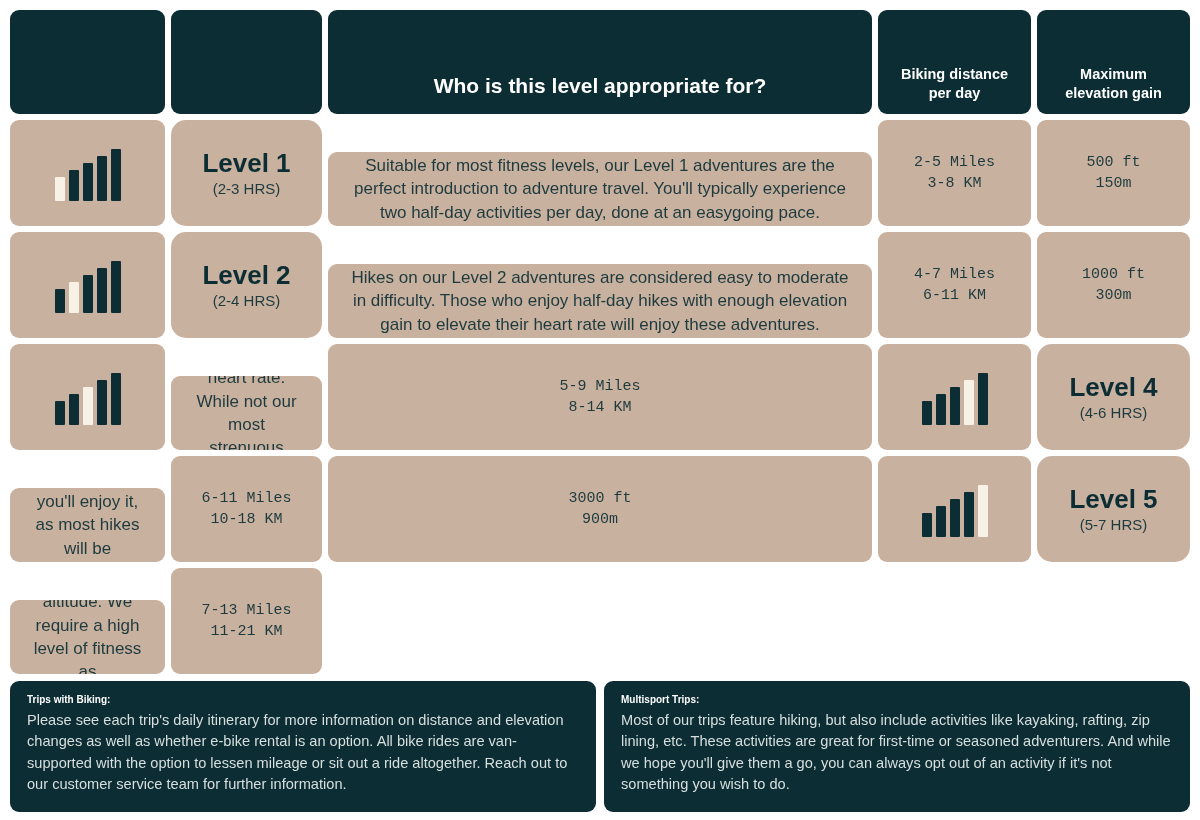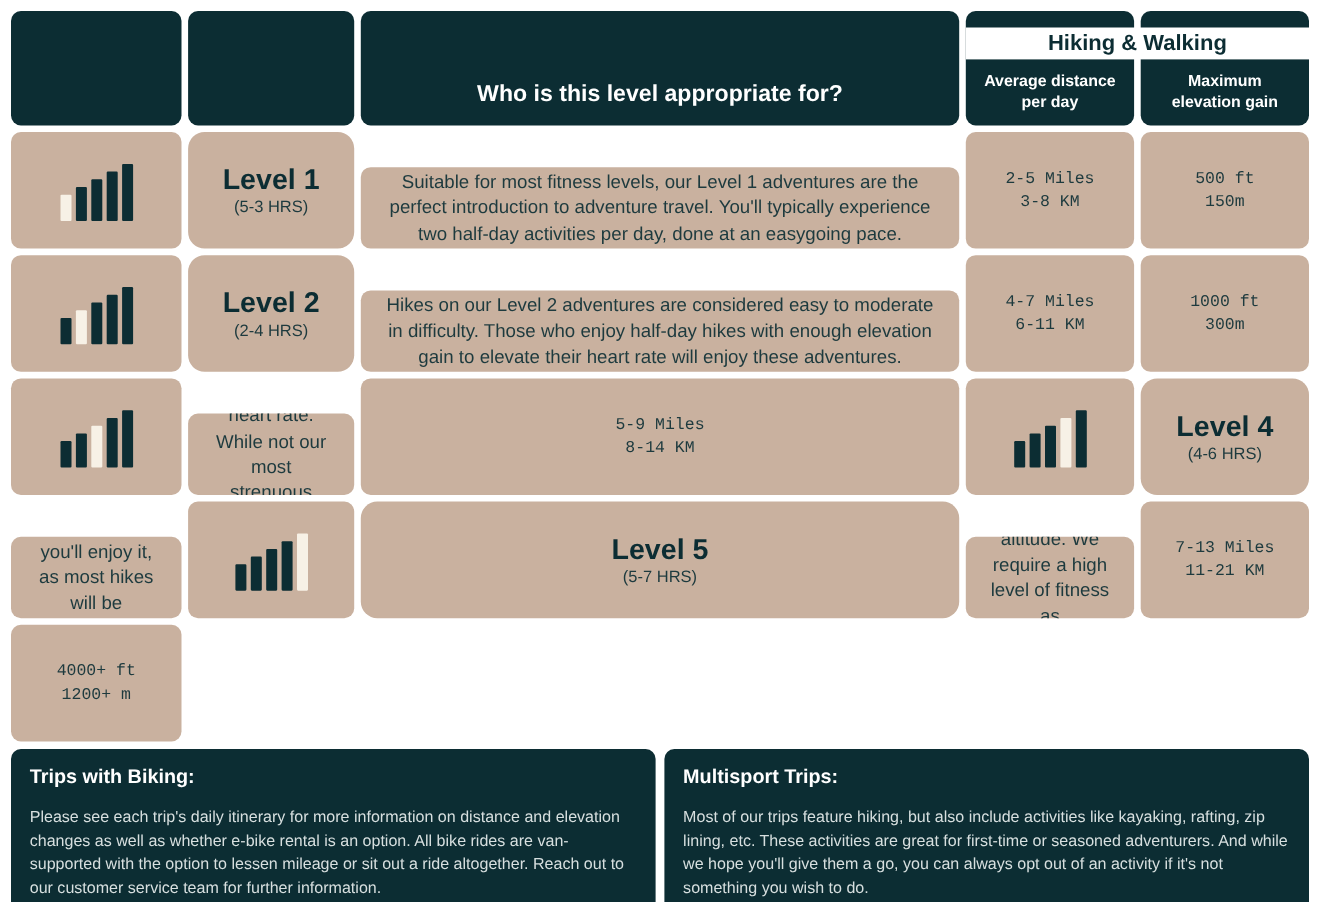--- a/index.html
+++ b/index.html
@@ -87,50 +87,49 @@
     display:grid;grid-template-columns:1fr 1fr;gap:8px;
     margin-top:7px;
   }
   .footer-box{
     background:var(--dark);border-radius:9px;
     min-height:131px;
     padding:12px 17px 12px 17px;
     color:var(--footer-text);
     font-size:14.6px;line-height:1.47;
   }
-  .footer-title{color:#ffffff;font-weight:bold;font-size:18px;margin-bottom:14px;}
+  .footer-title{color:#ffffff;font-weight:bold;font-size:10px;margin-bottom:2px;}
 </style>
 </head>
 <body>
 
 <div class="grid">
 
   <div class="cell dark"></div>
   <div class="cell dark"></div>
   <div class="cell dark hdr-who">Who is this level appropriate for?</div>
   <div class="hdr-right">
-    <div class="hdr-col">Average distance
+    <div class="hdr-col">Biking distance
 per day</div>
     <div class="hdr-col">Maximum
 elevation gain</div>
-    <div class="hdr-band">Hiking &amp; Walking</div>
   </div>
 
   <div class="cell tan icon-cell">
     <span class="bars">
         <span class="bar lit"></span>
         <span class="bar"></span>
         <span class="bar"></span>
         <span class="bar"></span>
         <span class="bar"></span>
       </span>
   </div>
   <div class="cell tan level-cell">
     <div class="level-name">Level 1</div>
-    <div class="level-hours">(5-3 HRS)</div>
+    <div class="level-hours">(2-3 HRS)</div>
   </div>
   <div class="cell tan desc-cell">Suitable for most fitness levels, our Level 1 adventures are the perfect introduction to adventure travel. You'll typically experience two half-day activities per day, done at an easygoing pace.</div>
   <div class="cell tan stat-cell">2-5 Miles
 3-8 KM</div>
   <div class="cell tan stat-cell">500 ft
 150m</div>
 
   <div class="cell tan icon-cell">
     <span class="bars">
         <span class="bar"></span>
@@ -170,39 +169,41 @@
         <span class="bar"></span>
         <span class="bar lit"></span>
         <span class="bar"></span>
       </span>
   </div>
   <div class="cell tan level-cell">
     <div class="level-name">Level 4</div>
     <div class="level-hours">(4-6 HRS)</div>
   </div>
   <div class="cell tan desc-cell">Be prepared for some serious physical activity on our Level 4 trips. The fitter you are, the more you'll enjoy it, as most hikes will be challenging. Hikes may include rock scrambling, river crossings, and off trail adventures.</div>
+  <div class="cell tan stat-cell">6-11 Miles
+10-18 KM</div>
+  <div class="cell tan stat-cell">3000 ft
+900m</div>
 
   <div class="cell tan icon-cell">
     <span class="bars">
         <span class="bar"></span>
         <span class="bar"></span>
         <span class="bar"></span>
         <span class="bar"></span>
         <span class="bar lit"></span>
       </span>
   </div>
   <div class="cell tan level-cell">
     <div class="level-name">Level 5</div>
     <div class="level-hours">(5-7 HRS)</div>
   </div>
   <div class="cell tan desc-cell">On our Level 5 trips get ready to conquer back-to-back days of long hikes or summitting peaks at altitude. We require a high level of fitness as adventurers will be met with plenty of challenges and sometimes extreme conditions.</div>
   <div class="cell tan stat-cell">7-13 Miles
 11-21 KM</div>
-  <div class="cell tan stat-cell">4000+ ft
-1200+ m</div>
 
 </div>
 
 <div class="footers">
   <div class="footer-box">
     <div class="footer-title">Trips with Biking:</div>
     <div>Please see each trip's daily itinerary for more information on distance and elevation changes as well as whether e-bike rental is an option. All bike rides are van-supported with the option to lessen mileage or sit out a ride altogether. Reach out to our customer service team for further information.</div>
   </div>
   <div class="footer-box">
     <div class="footer-title">Multisport Trips:</div>

